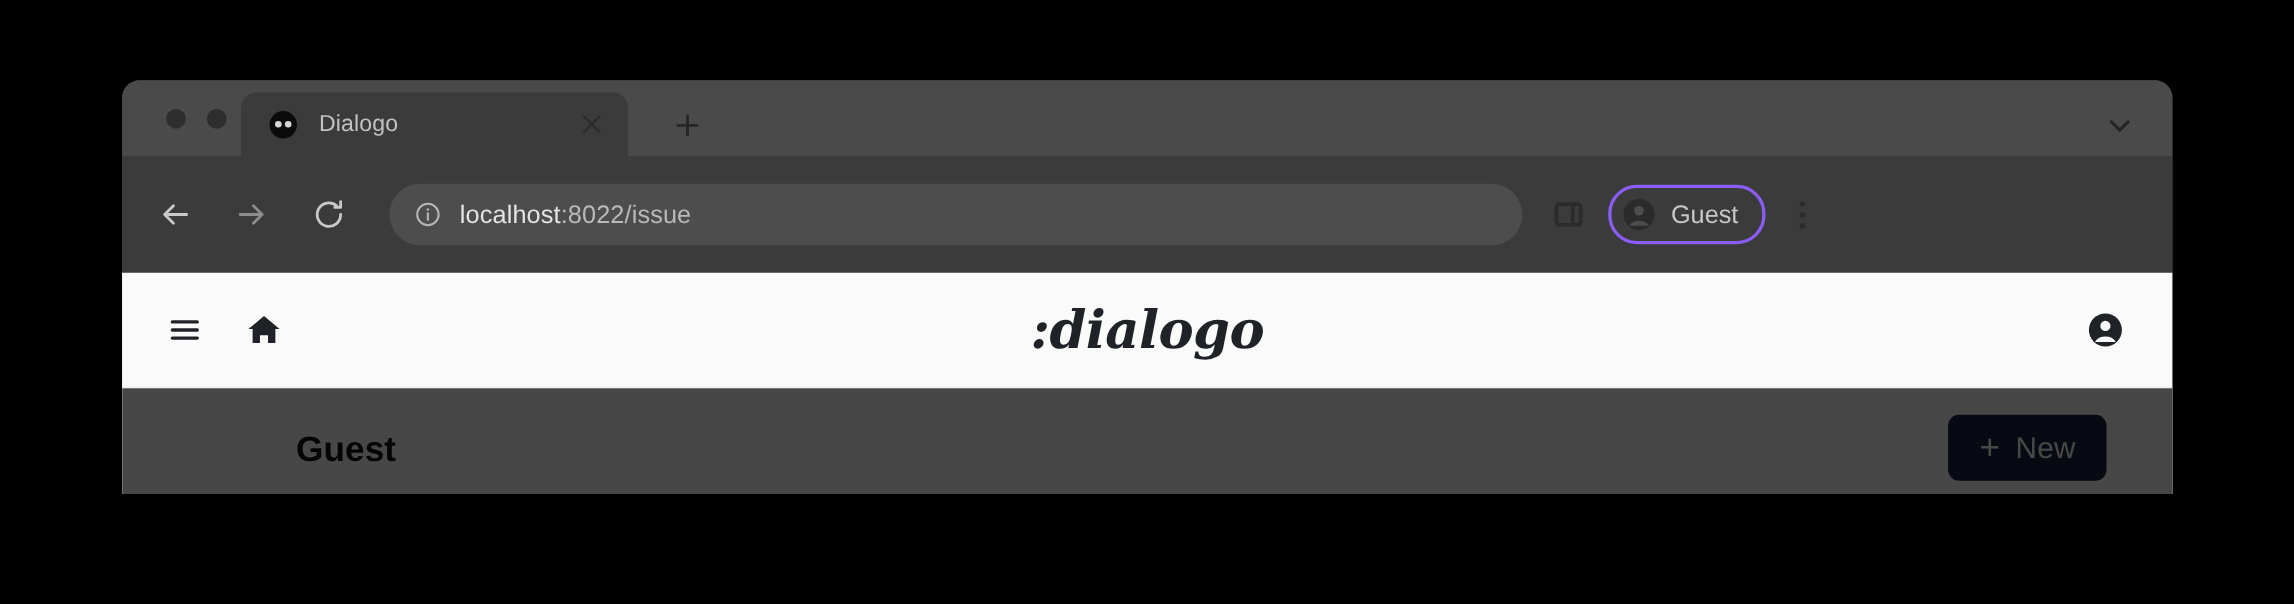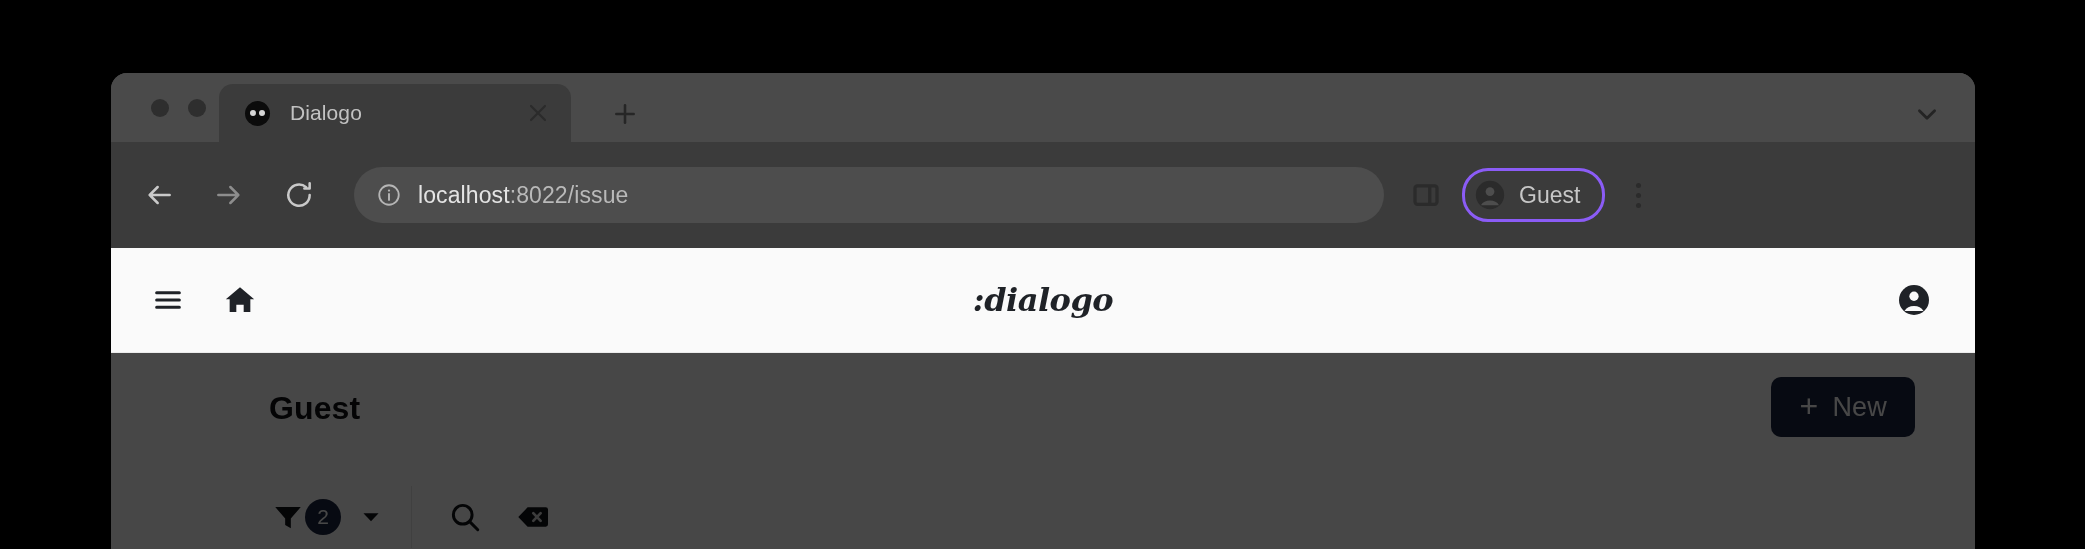--- a/index.html
+++ b/index.html
@@ -21,21 +21,21 @@
     height: 549px;
     background: #000000;
   }
 
   
   #browser-window {
     position: absolute;
     left: 111px;
     top: 73px;
     width: 1864px;
-    height: 476px;
+    height: 376px;
     background: #4a4a4a;
     border-top-left-radius: 16px;
     border-top-right-radius: 16px;
     overflow: hidden;
   }
 
   
   .tab-strip {
     position: relative;
     height: 69px;
@@ -267,21 +267,21 @@
     align-items: center;
     justify-content: center;
   }
   .brand {
     position: absolute;
     left: 0; right: 0;
     text-align: center;
     font-family: "DejaVu Serif", "Liberation Serif", serif;
     font-style: italic;
     font-weight: bold;
-    font-size: 32px;
+    font-size: 48px;
     color: #1f2227;
     letter-spacing: -0.5px;
     pointer-events: none;
   }
   .app-hdr-right {
     margin-left: auto;
     margin-right: 40px;
     display: flex;
     align-items: center;
   }

